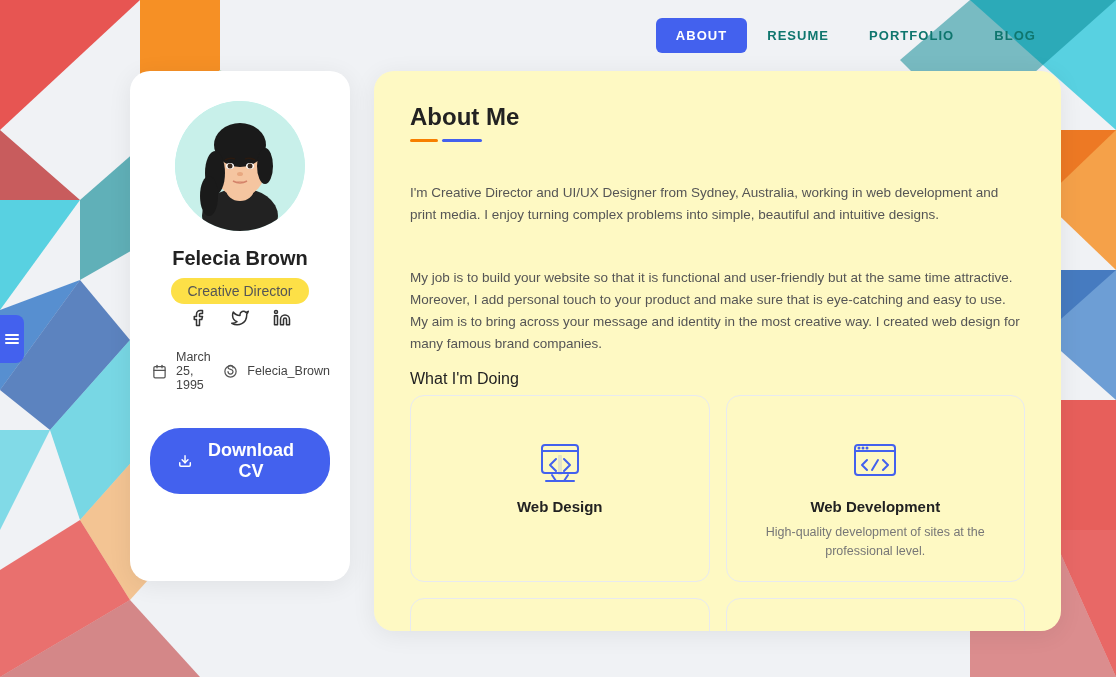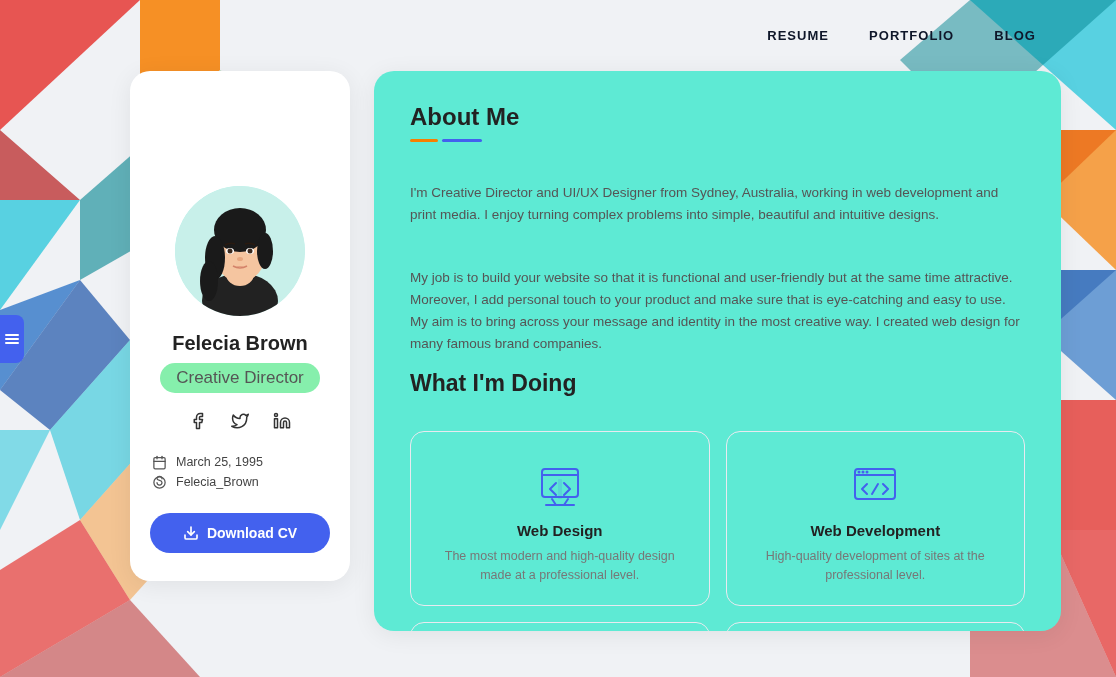--- a/index.html
+++ b/index.html
@@ -36,21 +36,21 @@
       align-items: center;
       padding: 18px 60px 0 0;
       gap: 0;
     }
 
     .nav-item {
       padding: 10px 20px;
       font-size: 13px;
       font-weight: 600;
       letter-spacing: 0.08em;
-      color: #0f172a;
+      color: #0f766e;
       cursor: pointer;
       border-radius: 6px;
       text-decoration: none;
     }
     .nav-item.active {
       background: #4361ee;
       color: #fff;
       border-radius: 6px;
     }
 
@@ -62,27 +62,26 @@
       gap: 24px;
       align-items: flex-start;
     }
 
     
     .sidebar-card {
       background: #fff;
       border-radius: 20px;
       width: 220px;
       min-width: 220px;
-      padding: 42px 20px 28px 20px;
+      padding: 30px 20px 28px 20px;
       display: flex;
       flex-direction: column;
       align-items: center;
       box-shadow: 0 4px 24px rgba(0,0,0,0.07);
       min-height: 510px;
-      justify-content: flex-end;
     }
 
     .avatar-wrapper {
       width: 130px;
       height: 130px;
       border-radius: 50%;
       overflow: hidden;
       background: linear-gradient(135deg, #b2f0e8 0%, #d0f5ef 100%);
       margin-bottom: 16px;
       display: flex;
@@ -94,26 +93,25 @@
       font-size: 20px;
       color: #222;
       margin-bottom: 8px;
       text-align: center;
     }
     .profile-name span {
       font-weight: 700;
     }
 
     .role-badge {
-      background: #86efac;
+      background: #fde047;
       border-radius: 20px;
       padding: 5px 16px;
-      font-size: 17px;
+      font-size: 14px;
       color: #555;
-      margin-bottom: 14px;
     }
 
     .social-links {
       display: flex;
       gap: 14px;
       margin-bottom: 18px;
     }
 
     .social-icon {
       width: 28px;
@@ -122,23 +120,23 @@
       align-items: center;
       justify-content: center;
       cursor: pointer;
       color: #333;
       font-size: 15px;
     }
 
     .info-list {
       width: 100%;
       display: flex;
-      flex-direction: column;
+      flex-direction: row;
       gap: 2px;
-      margin-bottom: 22px;
+      margin-bottom: 36px;
     }
 
     .info-item {
       display: flex;
       align-items: center;
       gap: 8px;
       font-size: 12.5px;
       color: #444;
     }
 
@@ -151,33 +149,33 @@
       color: #555;
       flex-shrink: 0;
     }
 
     .download-btn {
       background: #4361ee;
       color: #fff;
       border: none;
       border-radius: 30px;
       padding: 12px 28px;
-      font-size: 14px;
+      font-size: 18px;
       font-weight: 600;
       cursor: pointer;
       display: flex;
       align-items: center;
       gap: 8px;
       width: 100%;
       justify-content: center;
     }
 
     
     .main-card {
-      background: #5eead4;
+      background: #fef9c3;
       border-radius: 20px;
       flex: 1;
       padding: 32px 36px;
       box-shadow: 0 4px 24px rgba(0,0,0,0.07);
       overflow-y: auto;
       max-height: 560px;
     }
 
     .section-title {
       font-size: 24px;
@@ -206,37 +204,37 @@
 
     .about-text {
       font-size: 13.5px;
       color: #555;
       line-height: 1.65;
       margin-bottom: 14px;
       margin-top: 40px;
     }
 
     .section-subtitle {
-      font-size: 23px;
-      font-weight: 700;
+      font-size: 16px;
+      font-weight: 400;
       color: #222;
-      margin-bottom: 34px;
+      margin-bottom: 7px;
       margin-top: 8px;
     }
 
     .services-grid {
       display: grid;
       grid-template-columns: 1fr 1fr;
       gap: 16px;
     }
 
     .service-card {
       border: 1px solid #e8eaf0;
       border-radius: 14px;
-      padding: 28px 20px 20px 20px;
+      padding: 40px 20px 20px 20px;
       display: flex;
       flex-direction: column;
       align-items: center;
       text-align: center;
     }
 
     .service-icon {
       width: 50px;
       height: 50px;
       margin-bottom: 12px;
@@ -305,20 +303,21 @@
   <polygon points="970,270 900,340 970,400 1116,270" fill="#0d47a1" opacity="0.4"></polygon>
 
   <polygon points="0,570 80,520 130,600 0,677" fill="#e53935" opacity="0.7"></polygon>
   <polygon points="130,600 200,677 0,677" fill="#b71c1c" opacity="0.5"></polygon>
   <polygon points="80,520 160,430 220,500 130,600" fill="#f77f00" opacity="0.4"></polygon>
 </svg>
 
 <div class="page-wrapper">
 
   <nav class="nav-bar">
+    <a class="nav-item active">ABOUT</a>
     <a class="nav-item">RESUME</a>
     <a class="nav-item">PORTFOLIO</a>
     <a class="nav-item">BLOG</a>
   </nav>
 
   <div class="content-area">
 
     <div class="sidebar-card">
 
       <div class="avatar-wrapper">
@@ -443,21 +442,20 @@
               <path d="M6 14h36" stroke="#4361ee" stroke-width="2"></path>
               <path d="M20 22l-6 6 6 6" stroke="#4361ee" stroke-width="2" stroke-linecap="round" stroke-linejoin="round"></path>
               <path d="M28 22l6 6-6 6" stroke="#4361ee" stroke-width="2" stroke-linecap="round" stroke-linejoin="round"></path>
               <path d="M16 38l4 6" stroke="#4361ee" stroke-width="2" stroke-linecap="round"></path>
               <path d="M32 38l-4 6" stroke="#4361ee" stroke-width="2" stroke-linecap="round"></path>
               <path d="M10 44h28" stroke="#4361ee" stroke-width="2" stroke-linecap="round"></path>
               <rect x="22" y="18" width="4" height="20" rx="1" fill="#4361ee" opacity="0.15"></rect>
             </svg>
           </div>
           <div class="service-name">Web Design</div>
-          <div class="service-desc">The most modern and high-quality design made at a professional level.</div>
         </div>
 
         <div class="service-card">
           <div class="service-icon">
             <svg width="48" height="48" viewBox="0 0 48 48" fill="none" xmlns="http://www.w3.org/2000/svg">
               <rect x="4" y="8" width="40" height="30" rx="3" stroke="#4361ee" stroke-width="2"></rect>
               <path d="M4 14h40" stroke="#4361ee" stroke-width="2"></path>
               <path d="M16 23l-5 5 5 5" stroke="#4361ee" stroke-width="2" stroke-linecap="round" stroke-linejoin="round"></path>
               <path d="M32 23l5 5-5 5" stroke="#4361ee" stroke-width="2" stroke-linecap="round" stroke-linejoin="round"></path>
               <path d="M21 33l6-10" stroke="#4361ee" stroke-width="2" stroke-linecap="round"></path>

